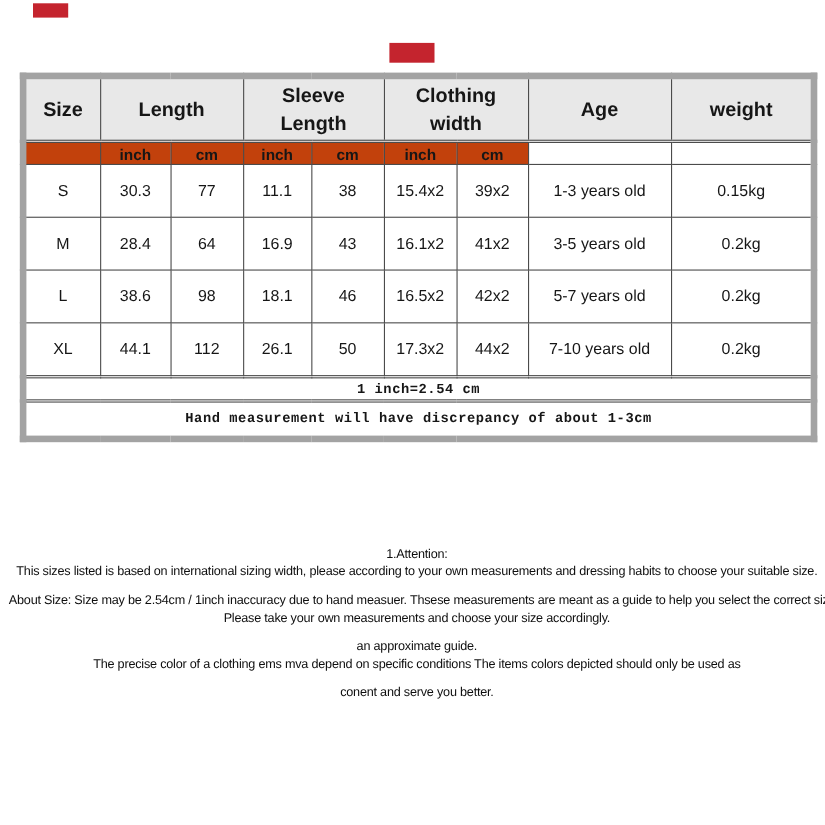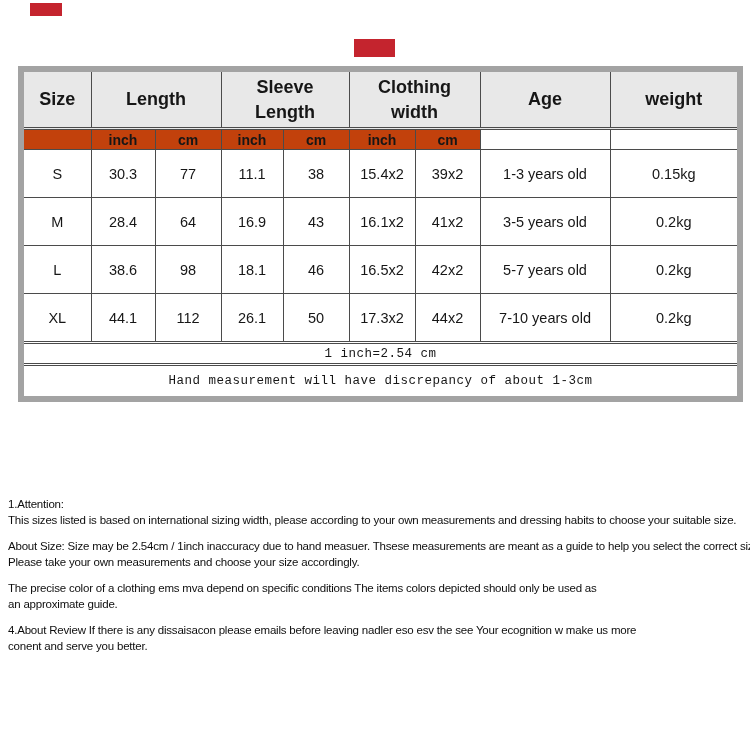--- a/index.html
+++ b/index.html
@@ -45,34 +45,34 @@
     border-top: 3px double #4b4b4b;
   }
   tr.unit-row td.shaded { background: #c2410c; font-weight: bold; }
   tr.data-row td {
     height: 47px;
     font-size: 14.5px;
   }
   tr.note-row td {
     border-top: 3px double #4b4b4b;
     font-family: "Liberation Mono", monospace;
-    font-weight: normal;
+    font-weight: bold;
     font-size: 12.5px;
     letter-spacing: 0.5px;
   }
   tr.note-row.conversion td { height: 19px; }
   tr.note-row.measurement td { height: 30px; }
 
   
   .footnotes {
     position: absolute;
     left: 8px; top: 497px;
     width: 742px;
   }
-  .note-section { margin: 0 0 11px 0; }
+  .note-section { margin: 0 0 11px 0; text-align: center; }
   .note-line {
     font-size: 11.5px;
     letter-spacing: -0.2px;
     line-height: 15.5px;
     white-space: nowrap;
     color: #0e0e0e;
   }
 </style>
 </head>
 <body>
@@ -170,20 +170,19 @@
 <div class="footnotes">
   <div class="note-section">
     <div class="note-line">1.Attention:</div>
     <div class="note-line">This sizes listed is based on international sizing width, please according to your own measurements and dressing habits to choose your suitable size.</div>
   </div>
   <div class="note-section">
     <div class="note-line">About Size: Size may be 2.54cm / 1inch inaccuracy due to hand measuer. Thsese measurements are meant as a guide to help you select the correct size.</div>
     <div class="note-line">Please take your own measurements and choose your size accordingly.</div>
   </div>
   <div class="note-section">
+    <div class="note-line">an approximate guide.</div>
     <div class="note-line">The precise color of a clothing ems mva depend on specific conditions The items colors depicted should only be used as</div>
-    <div class="note-line">an approximate guide.</div>
   </div>
   <div class="note-section">
-    <div class="note-line">4.About Review If there is any dissaisacon please emails before leaving nadler eso esv the see Your ecognition w make us more</div>
     <div class="note-line">conent and serve you better.</div>
   </div>
 </div>
 
 </body></html>

